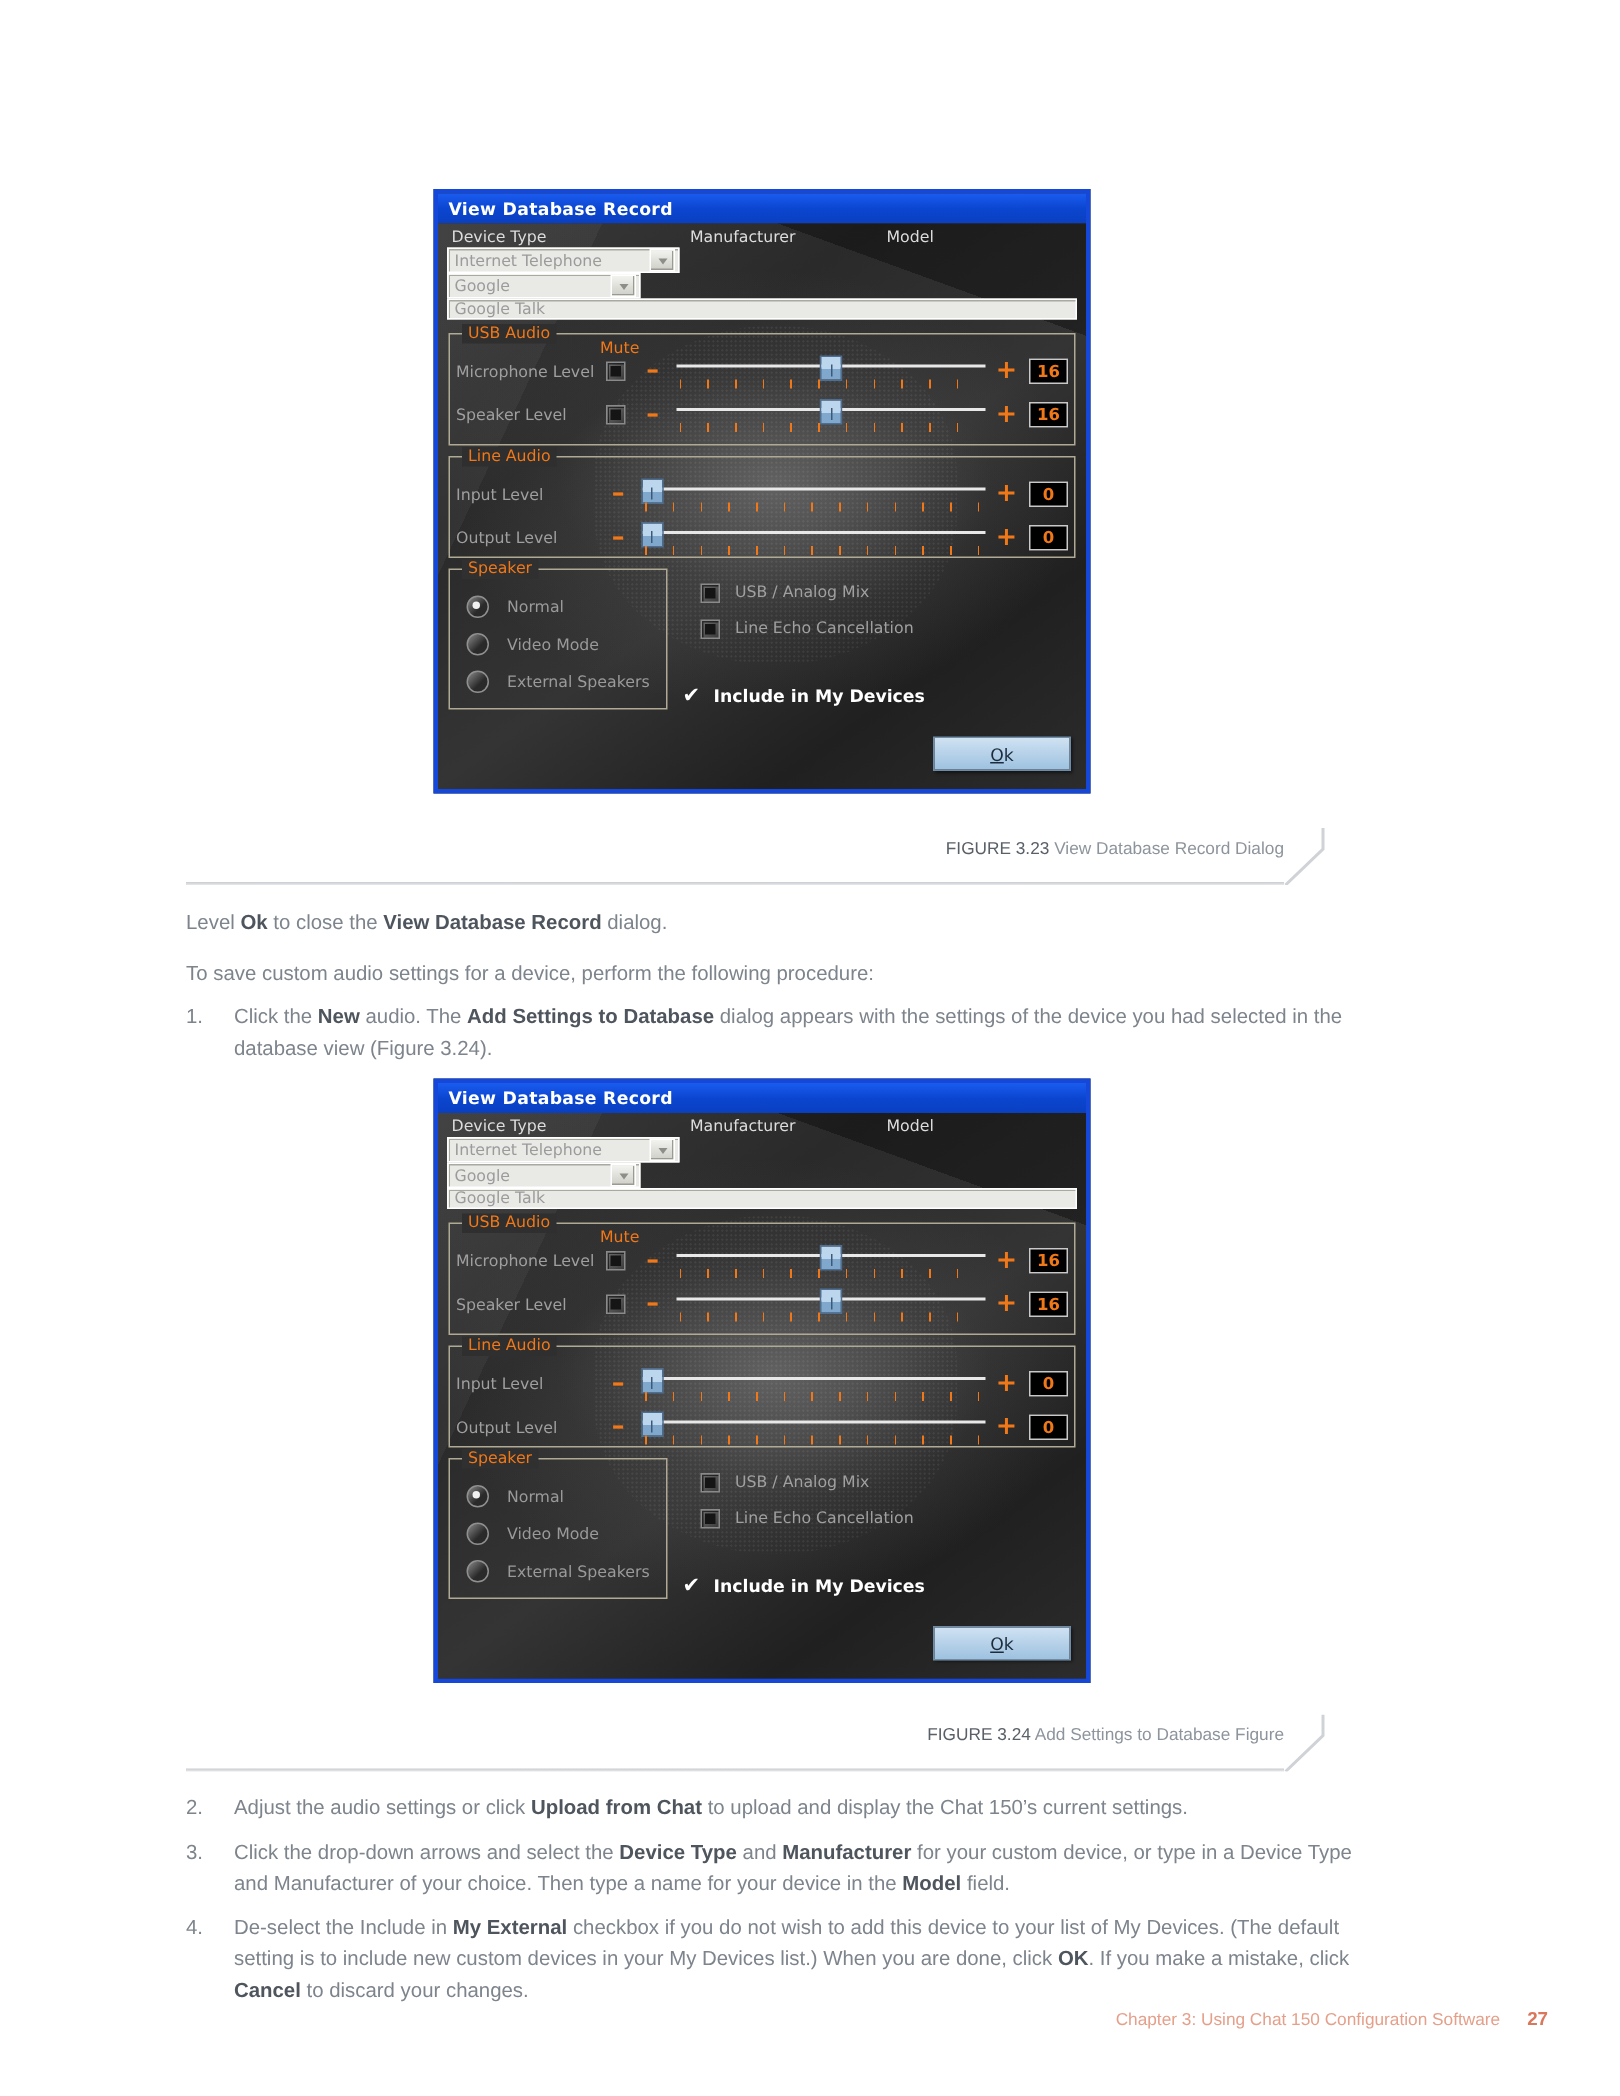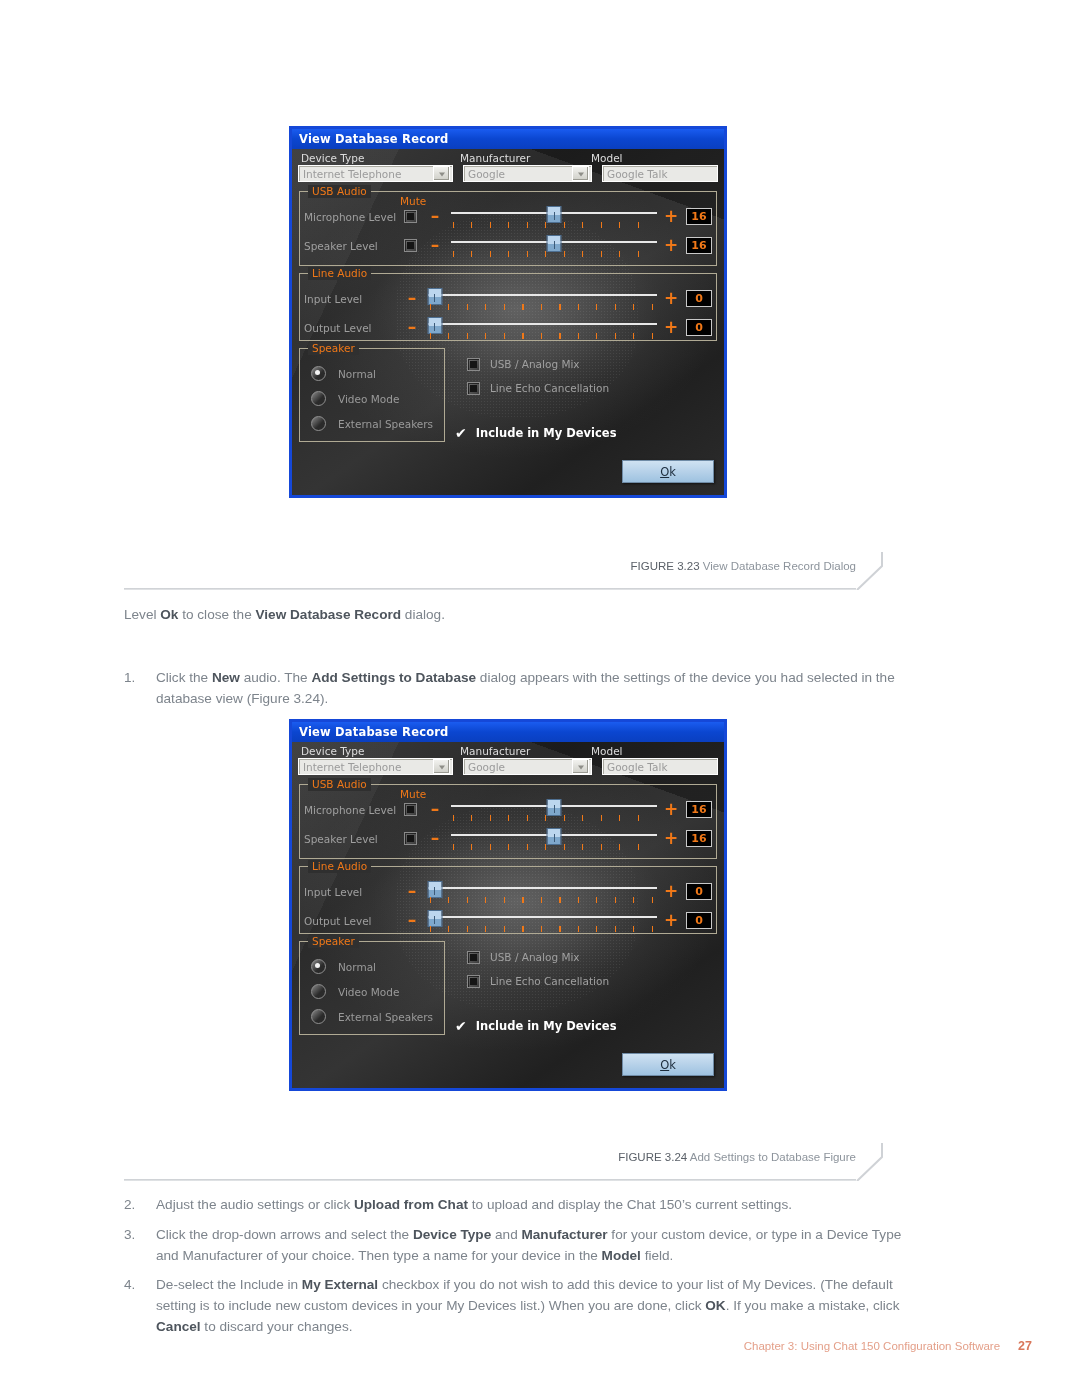--- a/index.html
+++ b/index.html
@@ -63,21 +63,21 @@
   .fields-labels { display: flex; padding: 0 1px; }
   .fields-labels > div {
     color: #dddddd;
     font-size: 10.5px;
     padding: 1px 0 1px 3px;
   }
   .fl-1 { width: 156px; }
   .fl-2 { width: 128px; }
   .fl-3 { flex: 1; }
 
-  .fields-row { display: flex; gap: 10px; padding: 0 1px 2px 1px; }
+  .fields-row { display: flex; gap: 0; padding: 0 1px 2px 1px; flex-direction: column; }
   .fld {
     height: 17px;
     background: #e9e9e6;
     border: 1px solid #ffffff;
     box-shadow: inset 1px 1px 0 #a9a9a0;
     display: flex; align-items: center;
     box-sizing: border-box;
   }
   .fld .txt {
     flex: 1;
@@ -447,20 +447,21 @@
     <div class="rule"></div>
     <svg class="corner" viewBox="0 0 40 38">
       <polyline points="1,38 26,14 26,0" fill="none" stroke="#cfd2d6" stroke-width="2"></polyline>
     </svg>
   </div>
 
   <div class="txtblk" style="left:124px; top:604px; width:790px;">
     <span>Level </span><b>Ok</b><span> to close the </span><b>View Database Record</b><span> dialog.</span>
   </div>
 
+  <div class="txtblk" style="left:124px; top:638px; width:790px;">To save custom audio settings for a device, perform the following procedure:</div>
 
   <div class="num-item" style="left:124px; top:667px; width:790px;">
     <span class="num">1.</span>
     <span class="body"><span>Click the </span><b>New</b><span> audio. The </span><b>Add Settings to Database</b><span> dialog appears with the settings of the device you had selected in the database view (Figure 3.24).</span></span>
   </div>
 
   <div class="dialog" id="dlg2" style="left:289px; top:719px;">
     <div class="dlg-title">View Database Record</div>
     <div class="dlg-body">
       <div class="dlg-inner">

